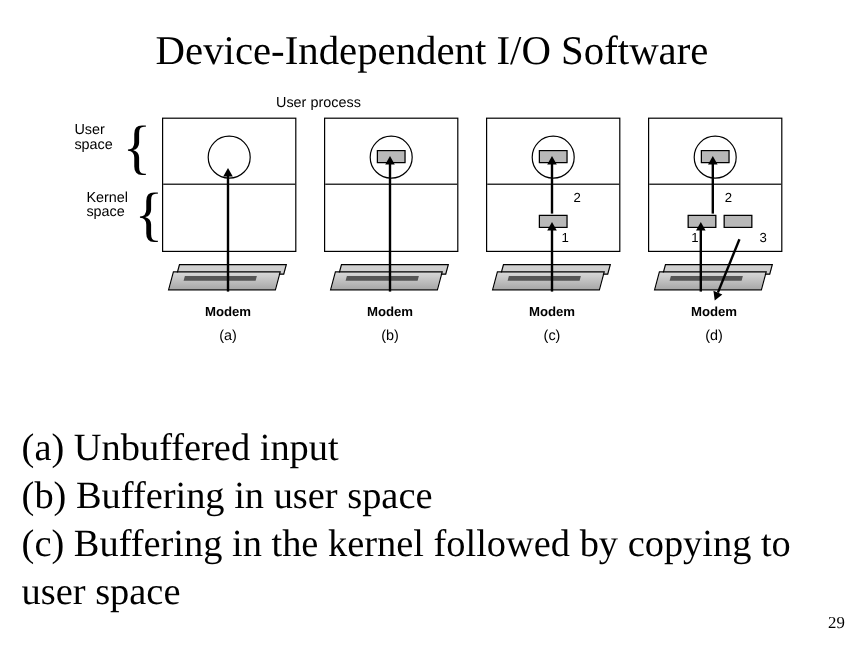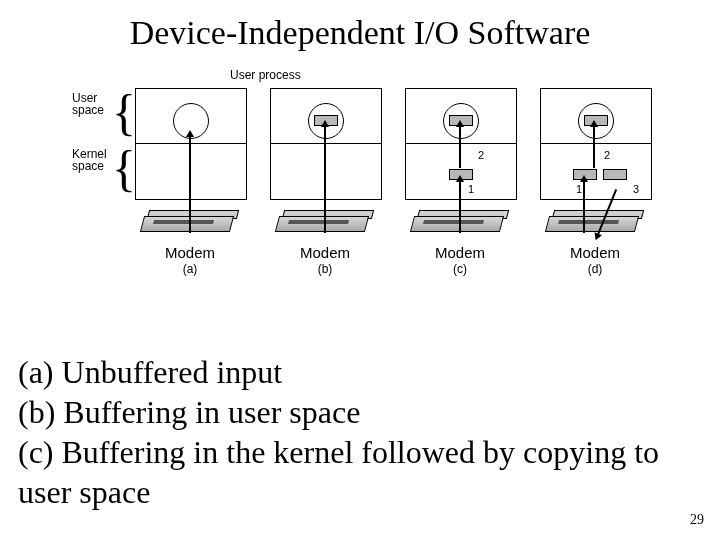--- a/index.html
+++ b/index.html
@@ -9,21 +9,21 @@
     height: 540px;
     background: #fff;
     font-family: "Times New Roman", Times, serif;
     color: #000;
     position: relative;
     overflow: hidden;
   }
   .title {
     font-size: 34px;
     text-align: center;
-    margin-top: 14px;
+    margin-top: 24px;
     margin-bottom: 10px;
   }
   .diagram {
     position: relative;
     width: 600px;
     height: 230px;
     margin: 16px auto;
   }
   .userproc-label {
     position: absolute;
@@ -127,23 +127,24 @@
     top: 3px;
     left: 10px;
     width: 60px;
     height: 4px;
     background: #555;
   }
   .modem-label {
     position: absolute;
     top: 176px;
     font-family: Arial, Helvetica, sans-serif;
-    font-size: 15px;
+    font-size: 11px;
     width: 110px;
     text-align: center;
+    font-weight: bold;
   }
   .panel-letter {
     position: absolute;
     top: 194px;
     font-family: Arial, Helvetica, sans-serif;
     font-size: 12px;
     width: 110px;
     text-align: center;
   }
   .captions {
@@ -178,21 +179,21 @@
 </style>
 </head>
 <body>
 
 <div class="title">Device-Independent I/O Software</div>
 
 <div class="diagram">
 
   <div class="userproc-label">User process</div>
 
-  <div class="brace" style="top:24px;left:12px">
+  <div class="brace" style="top:24px;left:2px">
     <div class="txt" style="white-space:pre">User
 space</div>
     <div class="curl">{</div>
   </div>
   <div class="brace" style="top:80px;left:12px">
     <div class="txt" style="white-space:pre">Kernel
 space</div>
     <div class="curl">{</div>
   </div>
 

